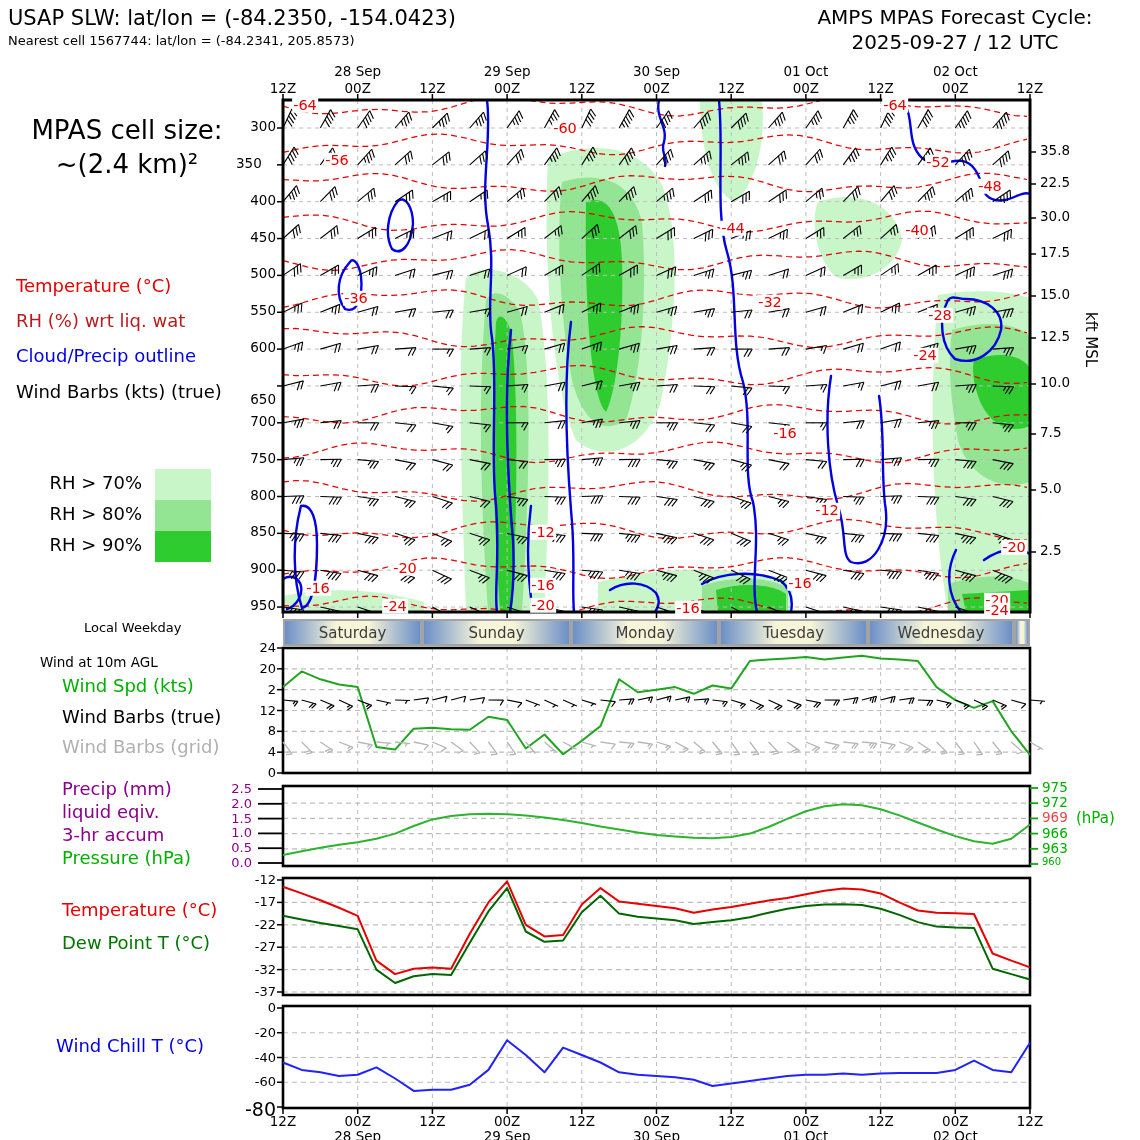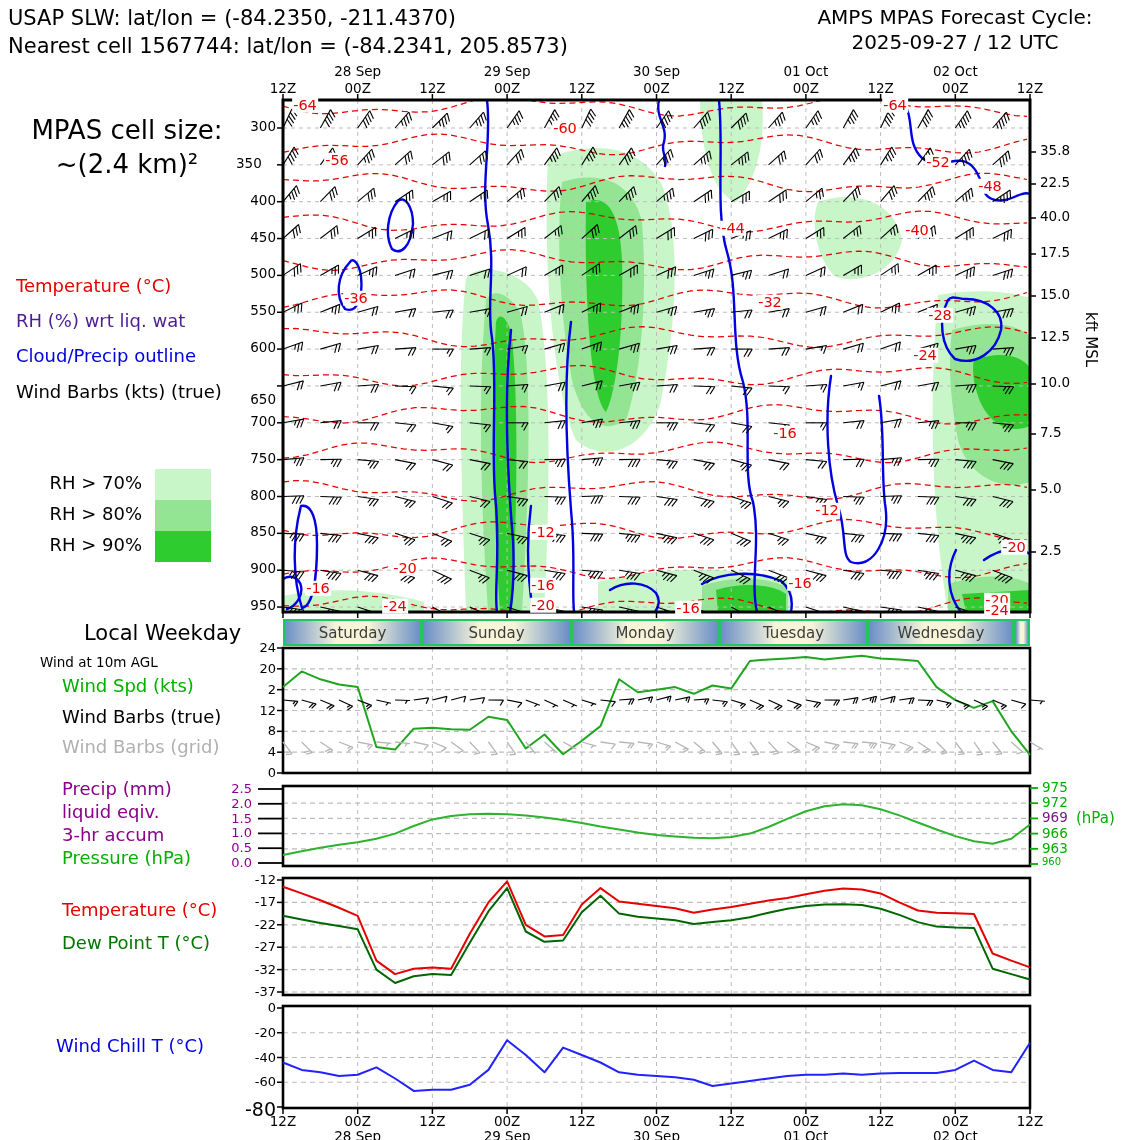--- a/index.html
+++ b/index.html
@@ -5,39 +5,39 @@
   html,body{margin:0;padding:0;background:#fff;}
   .page{position:relative;width:1140px;height:1140px;background:#fff;
         font-family:"DejaVu Sans","Liberation Sans",sans-serif;color:#000;overflow:hidden;}
   .abs{position:absolute;line-height:1.15;white-space:nowrap;}
   .ctr{text-align:center;}
   .rt{text-align:right;}
   .t26{font-size:26px;}
   .t21{font-size:21px;}
   .t20{font-size:20px;}
   .t18{font-size:18px;}
-  .t16{font-size:21px;}
+  .t16{font-size:13px;}
   .t15{font-size:15px;}
   .t13{font-size:13.5px;}
   .red{color:#e60000;}
-  .bgreen{color:#4c1d95;}
+  .bgreen{color:#b91c1c;}
   .mgreen{color:#00b000;}
   .dgreen{color:#007700;}
   .blue{color:#0000e0;}
   .purple{color:#8b008b;}
   .ltgray{color:#b0b0b0;}
   .rh-swatch{position:absolute;left:155px;width:56px;height:31px;}
   #labels-layer{position:absolute;left:0;top:0;width:1140px;height:1140px;pointer-events:none;}
   .ticklab{position:absolute;font-size:13.5px;line-height:1;}
   .contlab{position:absolute;font-size:14.5px;line-height:1;color:#e60000;background:#fff;
            transform:translate(-50%,-50%);padding:0 1px;}
   .dayseg{position:absolute;top:2px;height:23px;
           background:linear-gradient(90deg,#6b8fc7 0%,#f7f5d8 38%,#f7f5d8 62%,#6b8fc7 100%);}
   .daylab{position:absolute;width:100%;text-align:center;top:3px;font-size:15px;color:#3c3c3c;}
-  #band{position:absolute;left:283px;top:619px;width:747px;height:27px;background:#22c55e;}
+  #band{position:absolute;left:283px;top:619px;width:747px;height:27px;background:#a3a3a3;}
 </style>
 </head>
 <body>
 
 <div class="page">
 
   <svg id="plot" class="abs" style="left:0;top:0" width="1140" height="1140">
       <clipPath id="mainclip">
         <rect x="283" y="100" width="747" height="512"></rect>
       </clipPath>
@@ -2417,21 +2417,21 @@
       <line x1="507.1" y1="1108" x2="507.1" y2="1114" stroke="#000" stroke-width="1.5"></line>
       <line x1="581.8" y1="1108" x2="581.8" y2="1114" stroke="#000" stroke-width="1.5"></line>
       <line x1="656.5" y1="1108" x2="656.5" y2="1114" stroke="#000" stroke-width="1.5"></line>
       <line x1="731.2" y1="1108" x2="731.2" y2="1114" stroke="#000" stroke-width="1.5"></line>
       <line x1="805.9" y1="1108" x2="805.9" y2="1114" stroke="#000" stroke-width="1.5"></line>
       <line x1="880.5999999999999" y1="1108" x2="880.5999999999999" y2="1114" stroke="#000" stroke-width="1.5"></line>
       <line x1="955.3" y1="1108" x2="955.3" y2="1114" stroke="#000" stroke-width="1.5"></line>
       <line x1="1030" y1="1108" x2="1030" y2="1114" stroke="#000" stroke-width="1.5"></line>
     </svg>
 
-  <div class="abs t21" style="left:8px;top:6px">USAP SLW: lat/lon = (-84.2350, -211.4370)</div>
+  <div class="abs t21" style="left:8px;top:6px">USAP SLW: lat/lon = (-84.2350, -154.0423)</div>
   <div class="abs t16" style="left:8px;top:34px">Nearest cell 1567744: lat/lon = (-84.2341, 205.8573)</div>
   <div class="abs t20 ctr" style="left:790px;top:6px;width:330px">AMPS MPAS Forecast Cycle:</div>
   <div class="abs t20 ctr" style="left:790px;top:31px;width:330px">2025-09-27 / 12 UTC</div>
 
   <div class="abs t26 ctr" style="left:6px;top:116px;width:242px">MPAS cell size:</div>
   <div class="abs t26 ctr" style="left:6px;top:150px;width:242px">~(2.4 km)²</div>
   <div class="abs t18 red" style="left:16px;top:276px">Temperature (°C)</div>
   <div class="abs t18 bgreen" style="left:16px;top:311px">RH (%) wrt liq. wat</div>
   <div class="abs t18 blue" style="left:16px;top:346px">Cloud/Precip outline</div>
   <div class="abs t18" style="left:16px;top:382px">Wind Barbs (kts) (true)</div>
@@ -2520,21 +2520,21 @@
       <div class="ticklab" style="left: 236px; top: 341.1px; width: 40px; text-align: right;">600</div>
       <div class="ticklab" style="left: 236px; top: 377.95px; width: 40px; text-align: right; margin-top: 15px;">650</div>
       <div class="ticklab" style="left: 236px; top: 414.8px; width: 40px; text-align: right;">700</div>
       <div class="ticklab" style="left: 236px; top: 451.65px; width: 40px; text-align: right;">750</div>
       <div class="ticklab" style="left: 236px; top: 488.5px; width: 40px; text-align: right;">800</div>
       <div class="ticklab" style="left: 236px; top: 525.35px; width: 40px; text-align: right;">850</div>
       <div class="ticklab" style="left: 236px; top: 562.2px; width: 40px; text-align: right;">900</div>
       <div class="ticklab" style="left: 236px; top: 599.05px; width: 40px; text-align: right;">950</div>
       <div class="ticklab" style="left: 1040px; top: 144px;">35.8</div>
       <div class="ticklab" style="left: 1040px; top: 176px;">22.5</div>
-      <div class="ticklab" style="left: 1040px; top: 210px;">40.0</div>
+      <div class="ticklab" style="left: 1040px; top: 210px;">30.0</div>
       <div class="ticklab" style="left: 1040px; top: 246px;">17.5</div>
       <div class="ticklab" style="left: 1040px; top: 288px;">15.0</div>
       <div class="ticklab" style="left: 1040px; top: 330px;">12.5</div>
       <div class="ticklab" style="left: 1040px; top: 376px;">10.0</div>
       <div class="ticklab" style="left: 1040px; top: 426px;">7.5</div>
       <div class="ticklab" style="left: 1040px; top: 482px;">5.0</div>
       <div class="ticklab" style="left: 1040px; top: 544px;">2.5</div>
       <div class="contlab" style="left: 305px; top: 105px;">-64</div>
       <div class="contlab" style="left: 565px; top: 128px;">-60</div>
       <div class="contlab" style="left: 895px; top: 105px;">-64</div>
@@ -2568,21 +2568,21 @@
       <div class="ticklab" style="left: 240px; top: 745.167px; width: 36px; text-align: right; font-size: 13px;">4</div>
       <div class="ticklab" style="left: 240px; top: 766px; width: 36px; text-align: right; font-size: 13px;">0</div>
       <div class="ticklab" style="left: 216px; top: 782px; width: 36px; text-align: right; font-size: 13px; color: rgb(139, 0, 139);">2.5</div>
       <div class="ticklab" style="left: 216px; top: 796.8px; width: 36px; text-align: right; font-size: 13px; color: rgb(139, 0, 139);">2.0</div>
       <div class="ticklab" style="left: 216px; top: 811.6px; width: 36px; text-align: right; font-size: 13px; color: rgb(139, 0, 139);">1.5</div>
       <div class="ticklab" style="left: 216px; top: 826.4px; width: 36px; text-align: right; font-size: 13px; color: rgb(139, 0, 139);">1.0</div>
       <div class="ticklab" style="left: 216px; top: 841.2px; width: 36px; text-align: right; font-size: 13px; color: rgb(139, 0, 139);">0.5</div>
       <div class="ticklab" style="left: 216px; top: 856px; width: 36px; text-align: right; font-size: 13px; color: rgb(139, 0, 139);">0.0</div>
       <div class="ticklab" style="left: 1042px; top: 781px; font-size: 13.5px; color: rgb(0, 176, 0);">975</div>
       <div class="ticklab" style="left: 1042px; top: 796.2px; font-size: 13.5px; color: rgb(0, 176, 0);">972</div>
-      <div class="ticklab" style="left: 1042px; top: 811.4px; font-size: 13.5px; color: #701a75;">969</div>
+      <div class="ticklab" style="left: 1042px; top: 811.4px; font-size: 13.5px; color: #ef4444;">969</div>
       <div class="ticklab" style="left: 1042px; top: 826.6px; font-size: 13.5px; color: rgb(0, 176, 0);">966</div>
       <div class="ticklab" style="left: 1042px; top: 841.8px; font-size: 13.5px; color: rgb(0, 176, 0);">963</div>
       <div class="ticklab" style="left: 1042px; top: 857px; font-size: 10px; color: rgb(0, 176, 0);">960</div>
       <div class="ticklab" style="left: 240px; top: 873px; width: 36px; text-align: right; font-size: 13px;">-12</div>
       <div class="ticklab" style="left: 240px; top: 895.4px; width: 36px; text-align: right; font-size: 13px;">-17</div>
       <div class="ticklab" style="left: 240px; top: 917.8px; width: 36px; text-align: right; font-size: 13px;">-22</div>
       <div class="ticklab" style="left: 240px; top: 940.2px; width: 36px; text-align: right; font-size: 13px;">-27</div>
       <div class="ticklab" style="left: 240px; top: 962.6px; width: 36px; text-align: right; font-size: 13px;">-32</div>
       <div class="ticklab" style="left: 240px; top: 985px; width: 36px; text-align: right; font-size: 13px;">-37</div>
       <div class="ticklab" style="left: 240px; top: 1001px; width: 36px; text-align: right; font-size: 13px;">0</div>

